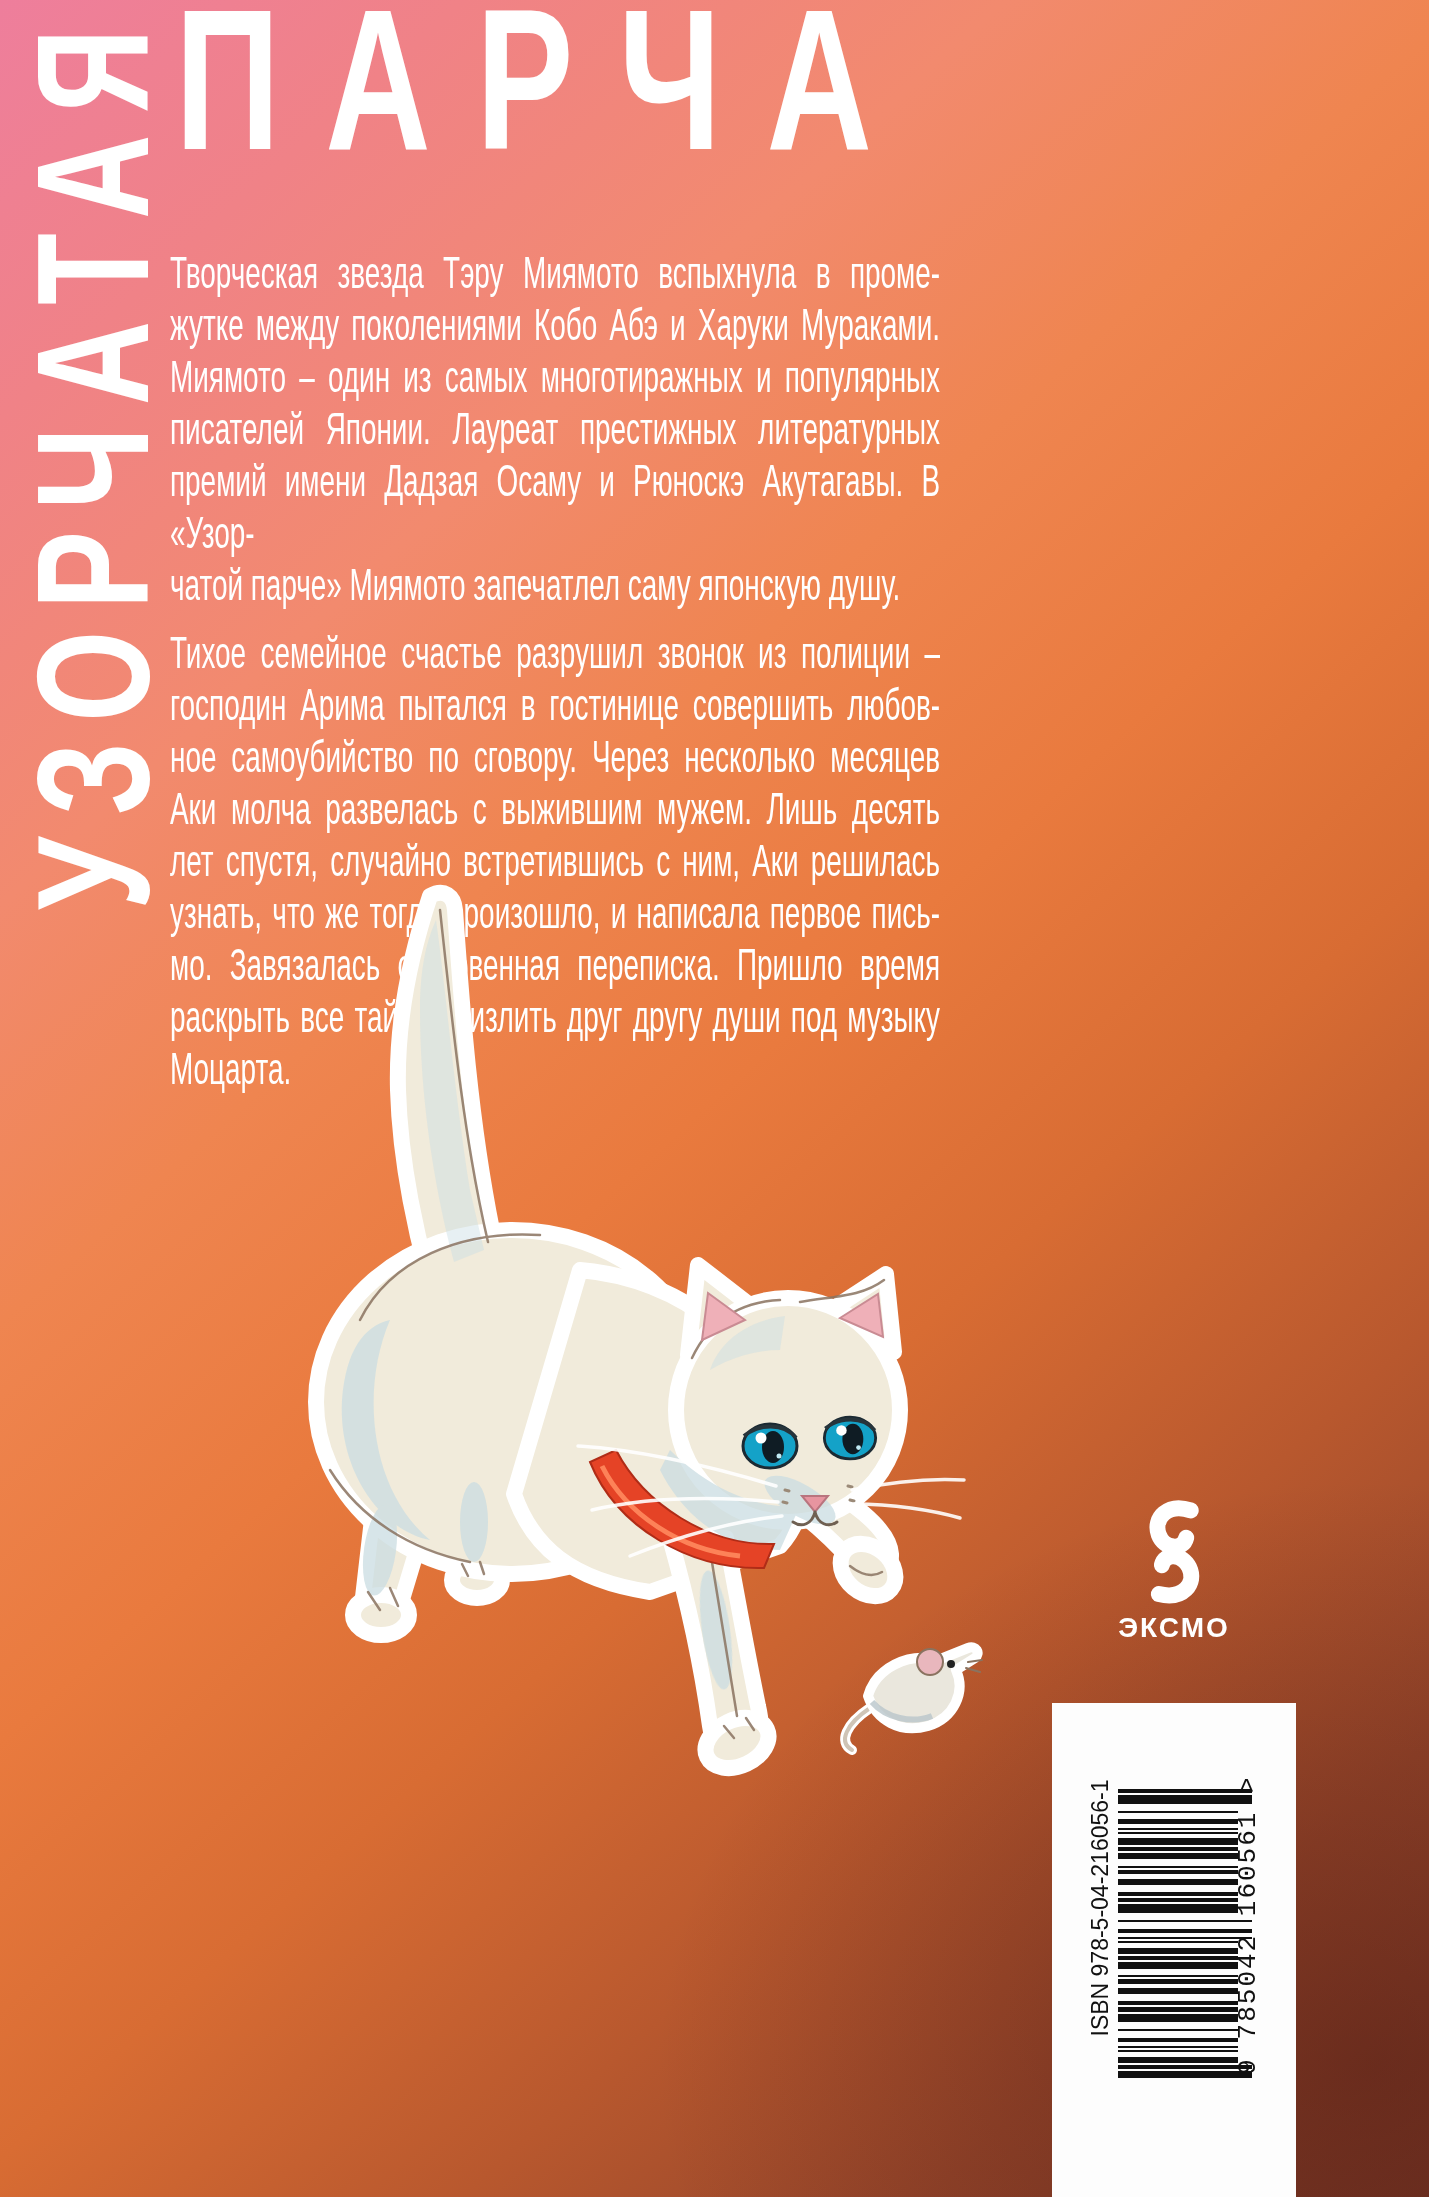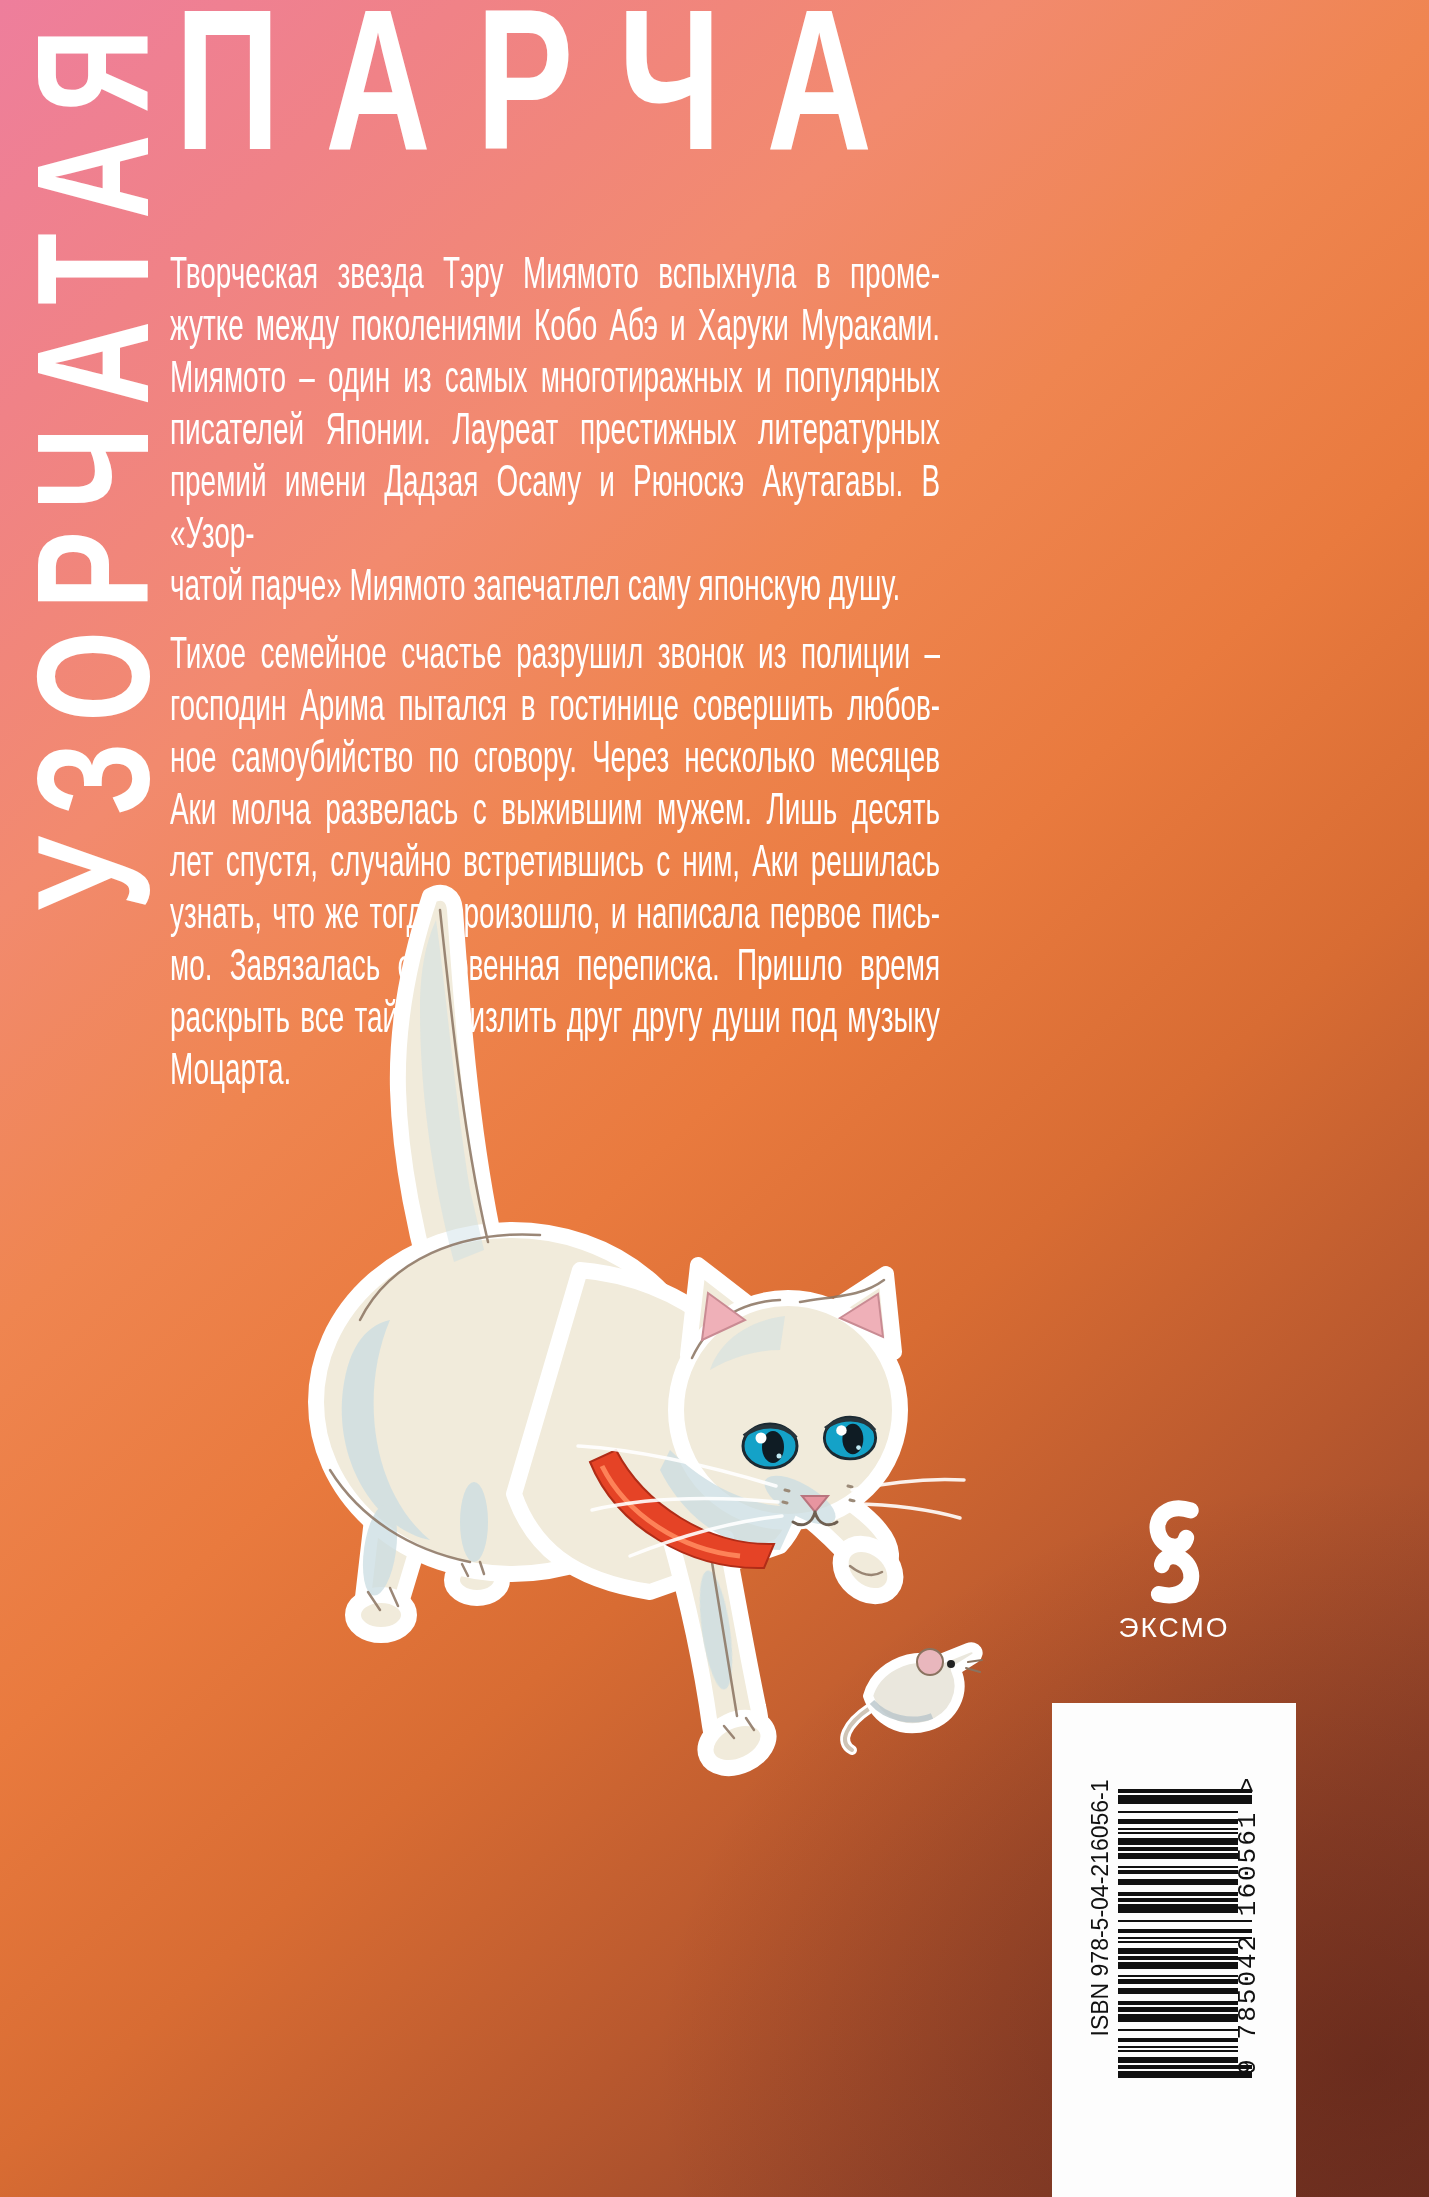--- a/index.html
+++ b/index.html
@@ -16,21 +16,21 @@
     transform:scaleX(0.73);transform-origin:left top;}
   .para{position:absolute;left:170px;width:1242px;color:#fff;font-size:45px;line-height:52px;
     transform:scaleX(0.62);transform-origin:left top;}
   .para.p1{top:247px;}
   .para.p2{top:627px;}
   .jline{text-align:justify;text-align-last:justify;}
   .lines .jline:last-child{text-align-last:left;}
   .cat-svg{position:absolute;left:240px;top:850px;width:800px;height:950px;pointer-events:none;}
   .publisher-logo{position:absolute;left:1136px;top:1497px;width:76px;height:112px;}
   .publisher-name{position:absolute;left:1099px;top:1612px;width:150px;text-align:center;
-    color:#fff;font-size:28px;font-weight:normal;letter-spacing:2px;}
+    color:#fff;font-size:28px;font-weight:bold;letter-spacing:2px;}
   .barcode{position:absolute;left:1052px;top:1703px;width:244px;height:494px;background:#fdfdfd;}
   .barcode-bars{position:absolute;left:66px;top:86px;width:150px;height:300px;}
   .bar{position:absolute;left:0;background:#111;}
   .isbn-label{position:absolute;left:-112px;top:192px;width:320px;height:26px;line-height:26px;
     transform:rotate(-90deg);text-align:center;font-size:23px;color:#111;white-space:nowrap;}
   .ean-text{position:absolute;left:31px;top:208px;width:330px;height:28px;line-height:28px;
     transform:rotate(-90deg);text-align:center;font-size:26px;letter-spacing:2px;color:#111;
     font-family:"Liberation Mono",monospace;white-space:nowrap;}
 </style>
 </head>

